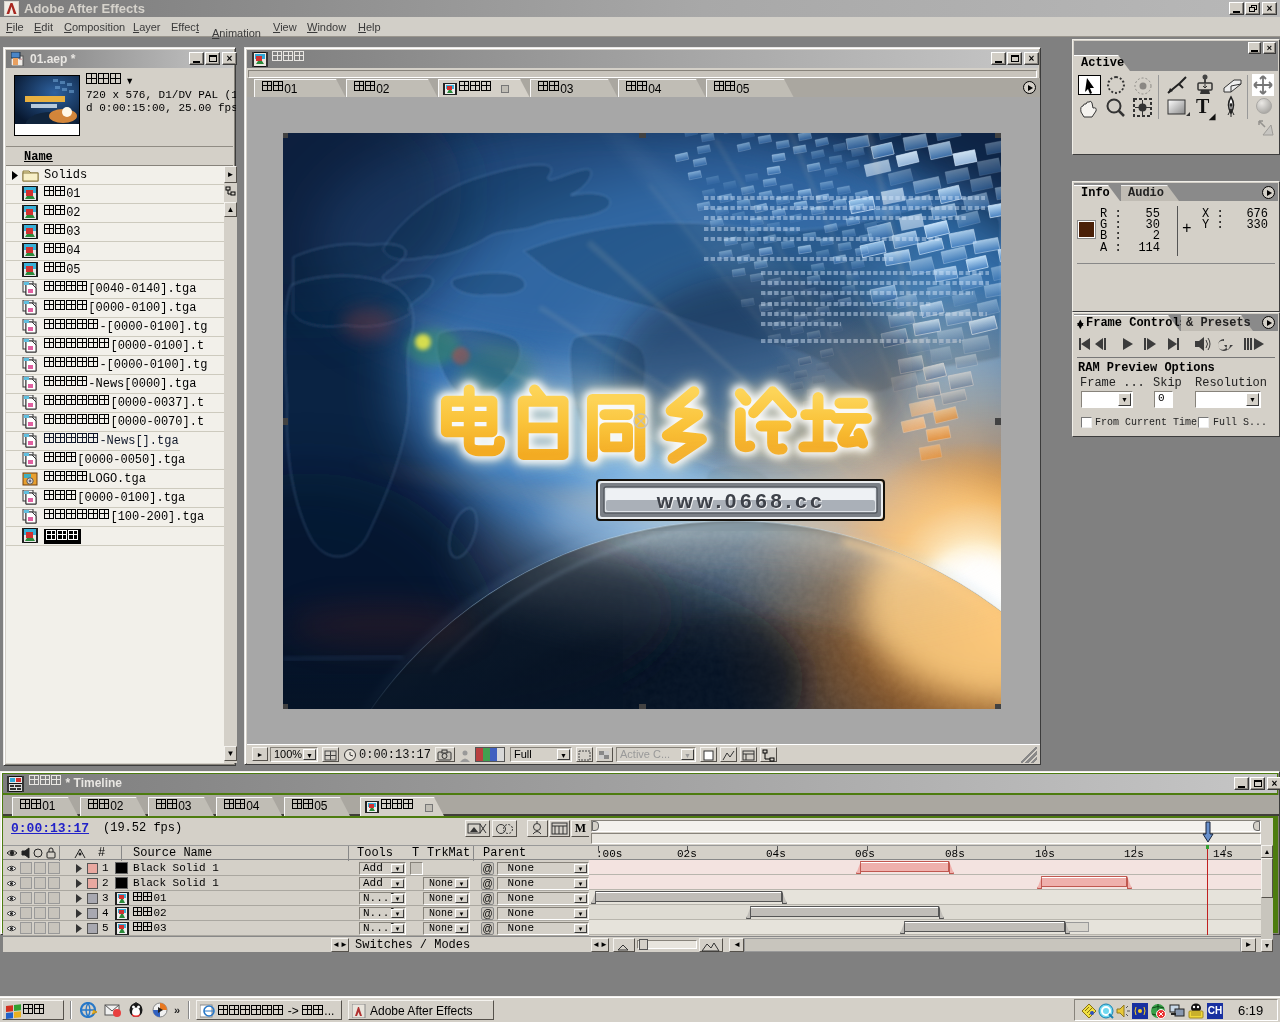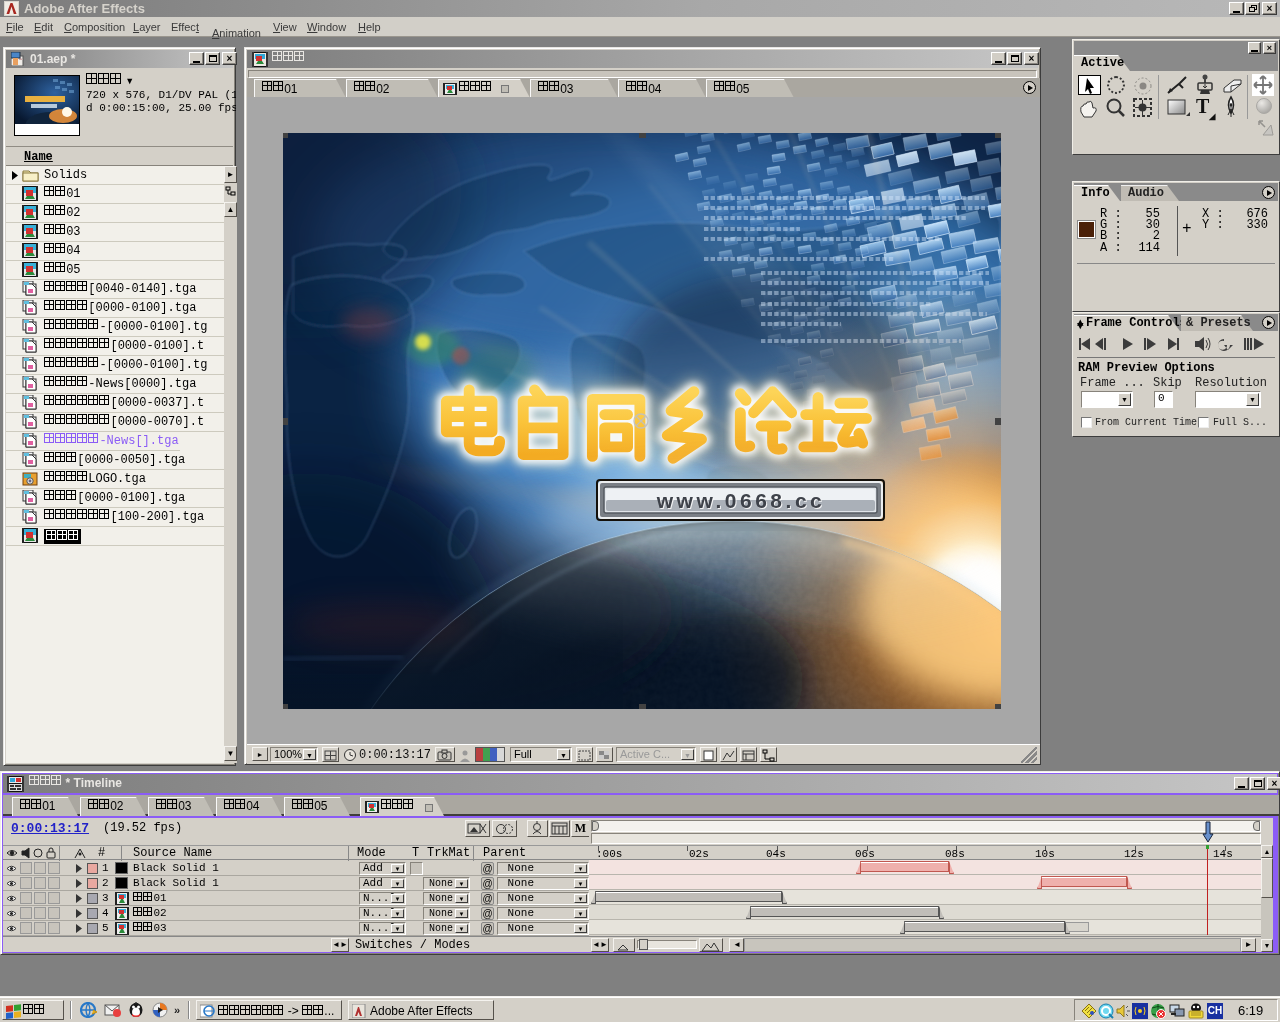--- a/index.html
+++ b/index.html
@@ -244,21 +244,21 @@
       <div style="position:absolute;left:0;top:247px;width:218px;height:19px;border-bottom:1px solid #cdcabe;font:12px/18px 'Liberation Mono';color:#000">
         <svg width="16" height="15" style="position:absolute;left:16px;top:1px">
           <rect x="1" y="0" width="10" height="11" fill="#f8f8f8" stroke="#333"></rect>
           <rect x="4" y="3" width="10" height="11" fill="#f0f0f0" stroke="#333"></rect>
           <path d="M4 3 h6 l4 4 v7 h-10 Z" fill="#fff" stroke="#333"></path>
           <rect x="6" y="8" width="5" height="4" fill="#e060a0"></rect>
           <rect x="2" y="1" width="5" height="3" fill="#60c0e0"></rect>
         </svg>
         <span style="position:absolute;left:38px;white-space:nowrap"><i class="h"></i><i class="h"></i><i class="h"></i><i class="h"></i><i class="h"></i><i class="h"></i>[0000-0070].t</span>
       </div>
-      <div style="position:absolute;left:0;top:266px;width:174px;height:19px;border-bottom:1px solid #cdcabe;font:12px/18px 'Liberation Mono';color:#8b5cf6">
+      <div style="position:absolute;left:0;top:266px;width:174px;height:19px;border-bottom:1px solid #cdcabe;font:12px/18px 'Liberation Mono';color:#0f172a">
         <svg width="16" height="15" style="position:absolute;left:16px;top:1px">
           <rect x="1" y="0" width="10" height="11" fill="#f8f8f8" stroke="#333"></rect>
           <rect x="4" y="3" width="10" height="11" fill="#f0f0f0" stroke="#333"></rect>
           <path d="M4 3 h6 l4 4 v7 h-10 Z" fill="#fff" stroke="#333"></path>
           <rect x="6" y="8" width="5" height="4" fill="#e060a0"></rect>
           <rect x="2" y="1" width="5" height="3" fill="#60c0e0"></rect>
         </svg>
         <span style="position:absolute;left:38px;white-space:nowrap"><i class="h"></i><i class="h"></i><i class="h"></i><i class="h"></i><i class="h"></i>-News[].tga</span>
       </div>
       <div style="position:absolute;left:0;top:285px;width:218px;height:19px;border-bottom:1px solid #cdcabe;font:12px/18px 'Liberation Mono';color:#000">
@@ -1371,21 +1371,21 @@
   <span class="dd" style="left:121px;top:60px;width:66px;height:17px;background:#fff">
         <span class="dda" style="top:1px;height:13px">▼</span>
       </span>
   <b style="position:absolute;left:7px;top:86px;width:11px;height:11px;background:#fff;border:1px solid;border-color:#777 #eee #eee #777"></b>
   <span style="position:absolute;left:21px;top:86px;font:10px/12px 'Liberation Mono'">From Current Time</span>
   <b style="position:absolute;left:124px;top:86px;width:11px;height:11px;background:#fff;border:1px solid;border-color:#777 #eee #eee #777"></b>
   <span style="position:absolute;left:139px;top:86px;font:10px/12px 'Liberation Mono'">Full S...</span>
  </div>
 </div>
 
-<div class="abs" style="left:0;top:771px;width:1280px;height:184px;background:#8b5cf6;border:1px solid;border-color:#f0eee8 #3c3c3c #3c3c3c #f0eee8;box-shadow:inset 1px 1px 0 #fff,inset -1px -1px 0 #87837b">
+<div class="abs" style="left:0;top:771px;width:1280px;height:164px;background:#4d7c0f;border:1px solid;border-color:#f0eee8 #3c3c3c #3c3c3c #f0eee8;box-shadow:inset 1px 1px 0 #fff,inset -1px -1px 0 #87837b">
  <div class="tbar" style="height:19px">
   <svg class="abs" style="left:4px;top:2px" width="17" height="16">
         <rect width="17" height="16" fill="#111"></rect>
         <rect x="2" y="1" width="13" height="6" fill="#e8e8e8"></rect>
         <rect x="3" y="2" width="5" height="4" fill="#30a8d8"></rect>
         <rect x="9" y="2" width="5" height="4" fill="#d03030"></rect>
         <rect x="2" y="8" width="13" height="7" fill="#ddd"></rect>
         <rect x="3" y="9" width="4" height="2" fill="#333"></rect>
         <rect x="8" y="9" width="6" height="2" fill="#333"></rect>
         <rect x="3" y="12" width="6" height="2" fill="#333"></rect>
@@ -1470,21 +1470,21 @@
       </svg>
   <b style="position:absolute;left:56px;top:0;width:1px;height:15px;background:#888"></b>
   <svg width="14" height="13" style="position:absolute;left:70px;top:1px">
         <path d="M2 11 L7 2 L12 11" fill="none" stroke="#222"></path>
         <circle cx="7" cy="7" r="1.5" fill="#222"></circle>
       </svg>
   <span style="position:absolute;left:95px;top:1px;font:12px/13px 'Liberation Mono'">#</span>
   <b style="position:absolute;left:118px;top:0;width:1px;height:15px;background:#888"></b>
   <span style="position:absolute;left:130px;top:1px;font:12px/13px 'Liberation Mono'">Source Name</span>
   <b style="position:absolute;left:345px;top:0;width:1px;height:15px;background:#888"></b>
-  <span style="position:absolute;left:354px;top:1px;font:12px/13px 'Liberation Mono'">Mode</span>
+  <span style="position:absolute;left:354px;top:1px;font:12px/13px 'Liberation Mono'">Tools</span>
   <span style="position:absolute;left:409px;top:1px;font:12px/13px 'Liberation Mono'">T</span>
   <span style="position:absolute;left:424px;top:1px;font:12px/13px 'Liberation Mono'">TrkMat</span>
   <b style="position:absolute;left:470px;top:0;width:1px;height:15px;background:#888"></b>
   <span style="position:absolute;left:480px;top:1px;font:12px/13px 'Liberation Mono'">Parent</span>
  </div>
 <div class="abs" style="left:2px;top:89px;width:586px;height:15px;background:#d4d0c8;border-bottom:1px solid #aaa7a0;font:11px/14px 'Liberation Mono';color:#000">
       <svg width="12" height="9" style="position:absolute;left:3px;top:3px">
         <path d="M1 4.5 Q5.5 0 10 4.5 Q5.5 9 1 4.5 Z" fill="#fff" stroke="#333"></path>
         <circle cx="5.5" cy="4.5" r="1.6" fill="#222"></circle>
       </svg>
@@ -1611,21 +1611,21 @@
         <b style="position:absolute;right:0;top:0;width:7px;height:10px;background:#d4d0c8;border:1px solid #666;border-radius:4px 0 0 4px"></b>
       </div>
       <div class="sunk" style="position:absolute;left:2px;top:15px;width:670px;height:11px;background:#e8e5de"></div>
       <svg width="16" height="24" style="position:absolute;left:611px;top:2px">
         <path d="M8 22 L13 14 L10 14 L10 2 L6 2 L6 14 L3 14 Z" fill="#6890cc" stroke="#16233a"></path>
       </svg>
       <div class="abs" style="left:0;top:27px;width:672px;height:15px;background:#d4d0c8;border-top:1px solid #999;border-bottom:1px solid #888;font:11px/13px 'Liberation Mono';color:#000">
         <b style="position:absolute;left:9px;top:0;width:1px;height:5px;background:#555"></b>
         <span style="position:absolute;left:7px;top:2px">:00s</span>
         <b style="position:absolute;left:98px;top:0;width:1px;height:5px;background:#555"></b>
-        <span style="position:absolute;left:100px;top:2px">02s</span>
+        <span style="position:absolute;left:88px;top:2px">02s</span>
         <b style="position:absolute;left:188px;top:0;width:1px;height:5px;background:#555"></b>
         <span style="position:absolute;left:177px;top:2px">04s</span>
         <b style="position:absolute;left:278px;top:0;width:1px;height:5px;background:#555"></b>
         <span style="position:absolute;left:266px;top:2px">06s</span>
         <b style="position:absolute;left:367px;top:0;width:1px;height:5px;background:#555"></b>
         <span style="position:absolute;left:356px;top:2px">08s</span>
         <b style="position:absolute;left:456px;top:0;width:1px;height:5px;background:#555"></b>
         <span style="position:absolute;left:446px;top:2px">10s</span>
         <b style="position:absolute;left:546px;top:0;width:1px;height:5px;background:#555"></b>
         <span style="position:absolute;left:535px;top:2px">12s</span>

